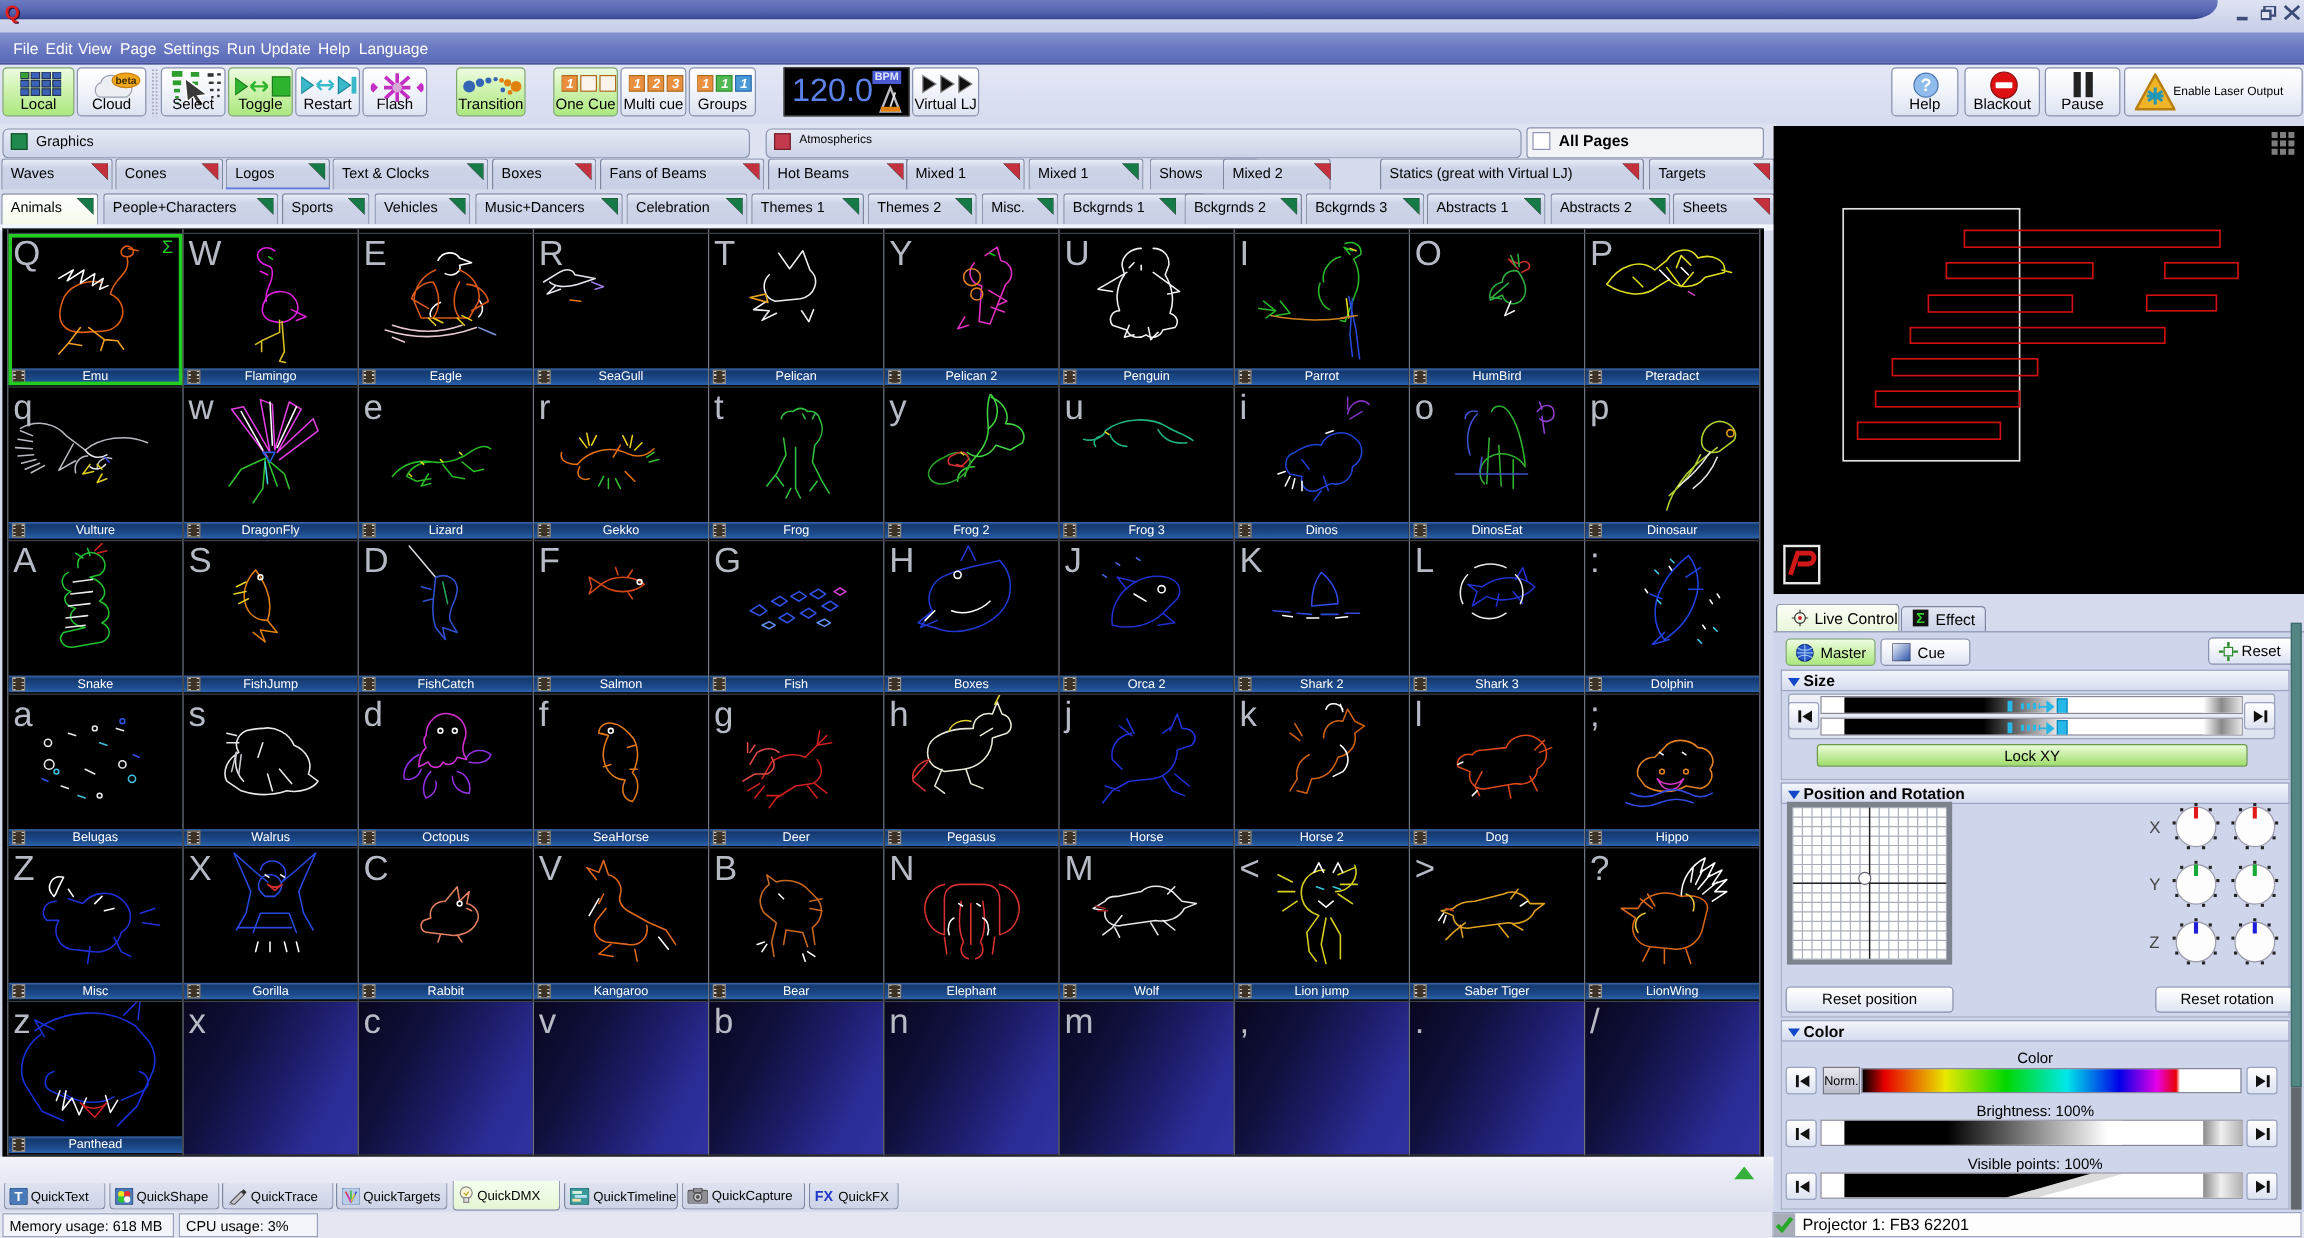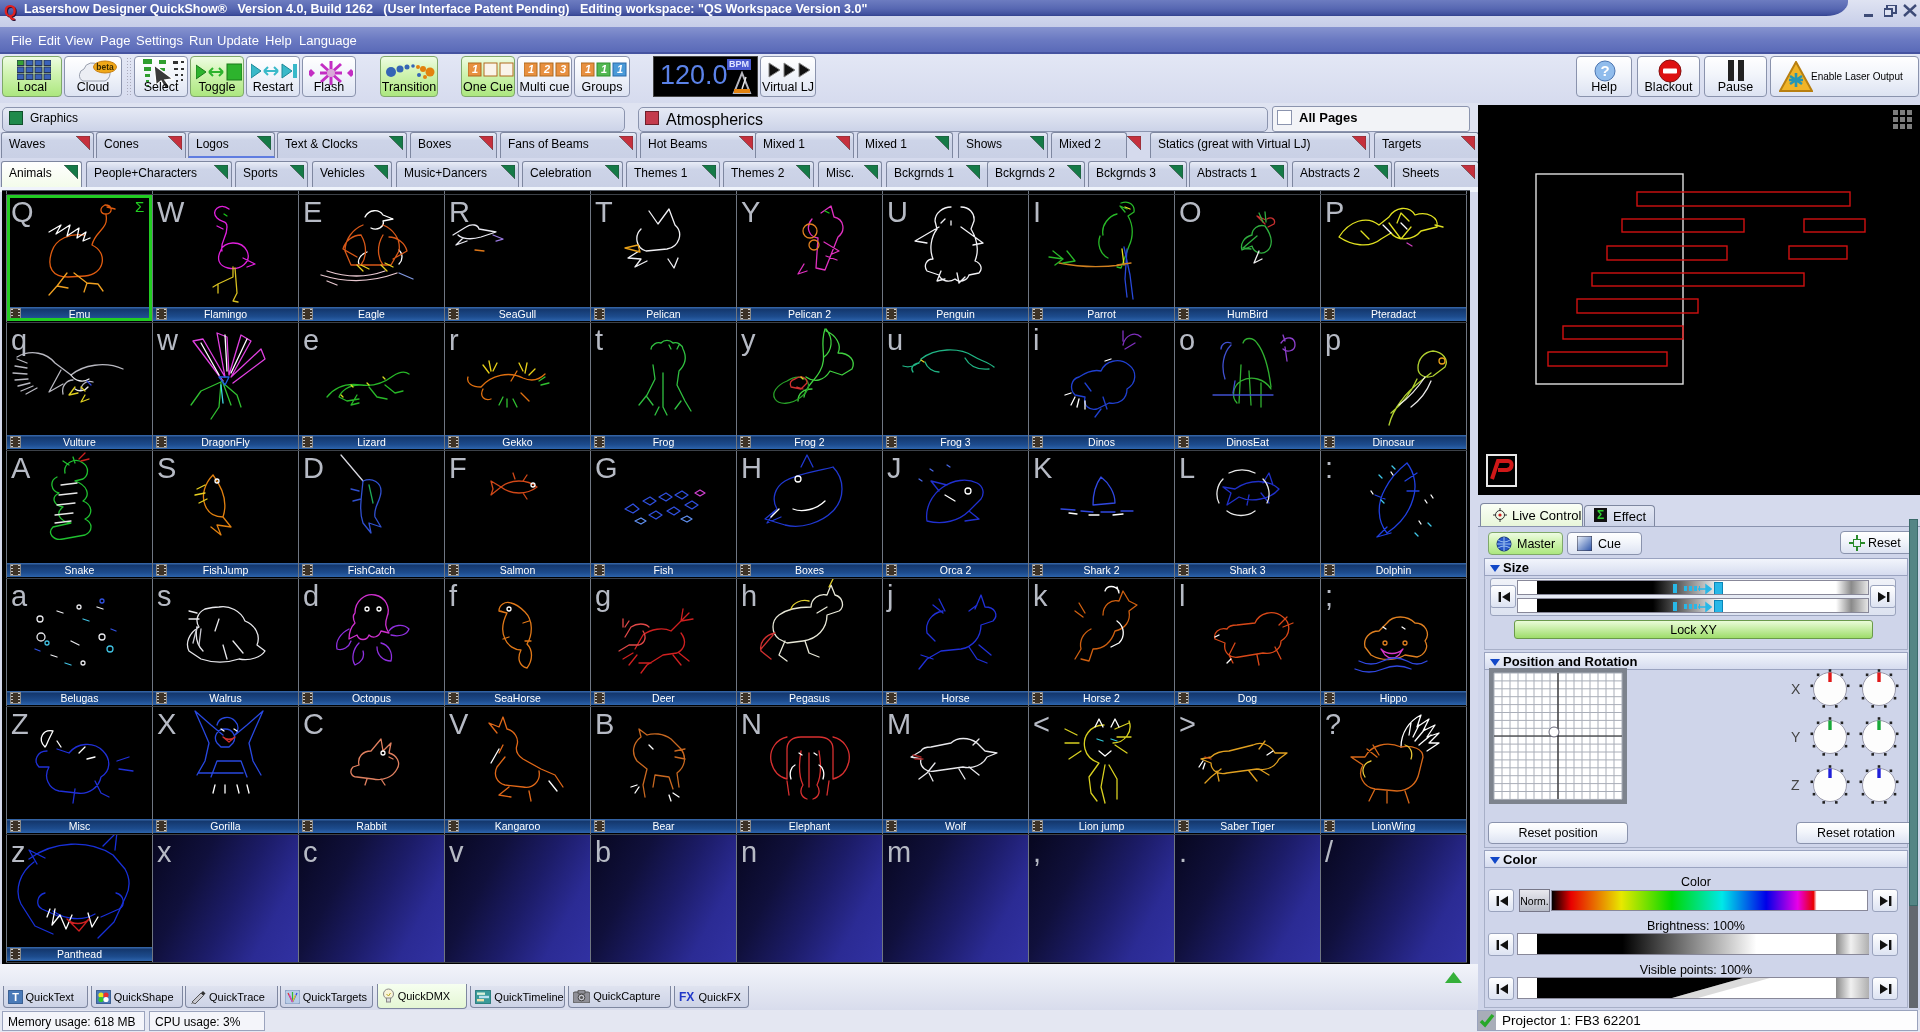--- a/index.html
+++ b/index.html
@@ -19,21 +19,20 @@
 .hdr{position:absolute;left:1484px;width:424px;height:18px;background:linear-gradient(180deg,#f2f5fc,#d6dcef);border:1px solid #9aa3c0;font-size:13px;font-weight:bold;color:#000;padding:1px 0 0 18px}
 .hdr:before{content:"";position:absolute;left:5px;top:6px;border:5px solid transparent;border-top:7px solid #1147c8}
 .sbtn{position:absolute;width:26px;height:23px;border:1px solid #9aa3bd;border-radius:3px;background:linear-gradient(180deg,#fff,#dde3f2)}
 .slab{position:absolute;left:1484px;width:424px;text-align:center;font-size:12.5px;color:#000}
 .qtab{position:absolute;top:986px;height:22px;background:linear-gradient(180deg,#dfe3f0 0%,#cdd3e6 100%);border:1px solid #7e87a0;border-top:none;border-radius:0 0 4px 4px;font-size:11px;color:#000;white-space:nowrap;overflow:hidden;padding:4px 0 0 4px}
 </style></head><body>
 <div id="app">
 <div class="abs" style="left:0;top:0;width:1920px;height:27px;background:linear-gradient(180deg,#dfe3f2,#c6cde8)"></div>
 <div class="abs" style="left:0;top:0;width:1848px;height:16px;background:linear-gradient(180deg,#6d7cc0 0%,#5767b2 55%,#41519f 88%,#32418e 100%);border-bottom-right-radius:22px 14px"></div>
 <div class="abs" style="left:4px;top:3px;width:15px;height:16px;font-size:16px;font-weight:bold;color:#e02020;text-shadow:1px 1px 0 #301030">Q</div>
-<div class="abs" style="left:24px;top:2px;font-size:12.5px;font-weight:bold;color:#fff;white-space:nowrap">Lasershow Designer QuickShow®&nbsp;&nbsp;&nbsp;Version 4.0, Build 1262&nbsp;&nbsp;&nbsp;(User Interface Patent Pending)&nbsp;&nbsp;&nbsp;Editing workspace: "QS Workspace Version 3.0"</div>
 <div class="abs" style="left:1864px;top:14px;width:9px;height:3px;background:#3d4b77"></div>
 <svg class="abs" style="left:1884px;top:5px" width="13" height="12">
       <rect x="3" y="0" width="9" height="8" fill="none" stroke="#3d4b77" stroke-width="2"></rect>
       <rect x="0" y="4" width="8" height="7" fill="#dfe3f2" stroke="#3d4b77" stroke-width="2"></rect>
     </svg>
 <svg class="abs" style="left:1903px;top:4px" width="14" height="13">
       <path d="M1 1 L13 12 M13 1 L1 12" stroke="#3d4b77" stroke-width="2.4"></path>
     </svg>
 <div class="abs" style="left:0;top:27px;width:1920px;height:27px;background:linear-gradient(180deg,#8693cf 0%,#6b7ac2 50%,#5a6ab8 100%);border-bottom:2px solid #4553a0"></div>
 <div class="abs" style="left:11px;top:33px;font-size:13px;color:#fff">File</div>
@@ -219,21 +218,21 @@
         </g>
       </svg>
       <div class="abs" style="left:40px;top:14px;font-size:10px;white-space:nowrap">Enable Laser Output</div>
     </div>
 <div class="abs" style="left:0;top:103px;width:1480px;height:29px;background:#dfe3f1"></div>
 <div class="abs" style="left:2px;top:107px;width:623px;height:25px;background:linear-gradient(180deg,#e6eaf5,#ccd3e8);border:1px solid #8b94ae;border-radius:5px"></div>
 <div class="abs" style="left:9px;top:111px;width:14px;height:14px;background:#1f8a4c;border:1px solid #11502c"></div>
 <div class="abs" style="left:30px;top:111px;font-size:12px">Graphics</div>
 <div class="abs" style="left:638px;top:107px;width:630px;height:25px;background:linear-gradient(180deg,#e6eaf5,#ccd3e8);border:1px solid #8b94ae;border-radius:5px"></div>
 <div class="abs" style="left:645px;top:111px;width:14px;height:14px;background:#c43a4c;border:1px solid #6e1f2a"></div>
-<div class="abs" style="left:666px;top:111px;font-size:16px">Atmospherics</div>
+<div class="abs" style="left:666px;top:111px;font-size:10px">Atmospherics</div>
 <div class="abs" style="left:1272px;top:106px;width:198px;height:26px;background:#f2f3f7;border:1px solid #8b94ae;border-radius:3px"></div>
 <div class="abs" style="left:1277px;top:110px;width:15px;height:15px;background:#fff;border:1px solid #8b94ae"></div>
 <div class="abs" style="left:1299px;top:110px;font-size:13px;font-weight:bold">All Pages</div>
 <div class="abs" style="left:0;top:132px;width:1480px;height:58px;background:#d5daed"></div>
 <div class="tab1" style="left:1px;width:93px;">Waves<svg class="tri" style="left:74px">
         <polygon points="0,0 14,0 14,14" fill="#c5303d" stroke="#333" stroke-width="0.5"></polygon>
       </svg></div>
 <div class="tab1" style="left:96px;width:90px;">Cones<svg class="tri" style="left:71px">
         <polygon points="0,0 14,0 14,14" fill="#c5303d" stroke="#333" stroke-width="0.5"></polygon>
       </svg></div>
@@ -254,21 +253,21 @@
       </svg></div>
 <div class="tab1" style="left:755px;width:99px;">Mixed 1<svg class="tri" style="left:80px">
         <polygon points="0,0 14,0 14,14" fill="#c5303d" stroke="#333" stroke-width="0.5"></polygon>
       </svg></div>
 <div class="tab1" style="left:857px;width:96px;">Mixed 1<svg class="tri" style="left:77px">
         <polygon points="0,0 14,0 14,14" fill="#157a47" stroke="#333" stroke-width="0.5"></polygon>
       </svg></div>
 <div class="tab1" style="left:958px;width:90px;">Shows<svg class="tri" style="left:71px">
         <polygon points="0,0 14,0 14,14" fill="#157a47" stroke="#333" stroke-width="0.5"></polygon>
       </svg></div>
-<div class="tab1" style="left:1051px;width:76px;">Mixed 2<svg class="tri" style="left:75px">
+<div class="tab1" style="left:1019px;width:90px;">Mixed 2<svg class="tri" style="left:75px">
         <polygon points="0,0 14,0 14,14" fill="#c5303d" stroke="#333" stroke-width="0.5"></polygon>
       </svg></div>
 <div class="tab1" style="left:1150px;width:220px;">Statics (great with Virtual LJ)<svg class="tri" style="left:201px">
         <polygon points="0,0 14,0 14,14" fill="#c5303d" stroke="#333" stroke-width="0.5"></polygon>
       </svg></div>
 <div class="tab1" style="left:1374px;width:105px;">Targets<svg class="tri" style="left:86px">
         <polygon points="0,0 14,0 14,14" fill="#c5303d" stroke="#333" stroke-width="0.5"></polygon>
       </svg></div>
 <div class="tab2" style="left:1px;width:81px;background:linear-gradient(180deg,#ffffff, #f2fbe8);height:29px;">Animals<svg class="tri" style="left:62px">
         <polygon points="0,0 14,0 14,14" fill="#157a47" stroke="#333" stroke-width="0.5"></polygon>

